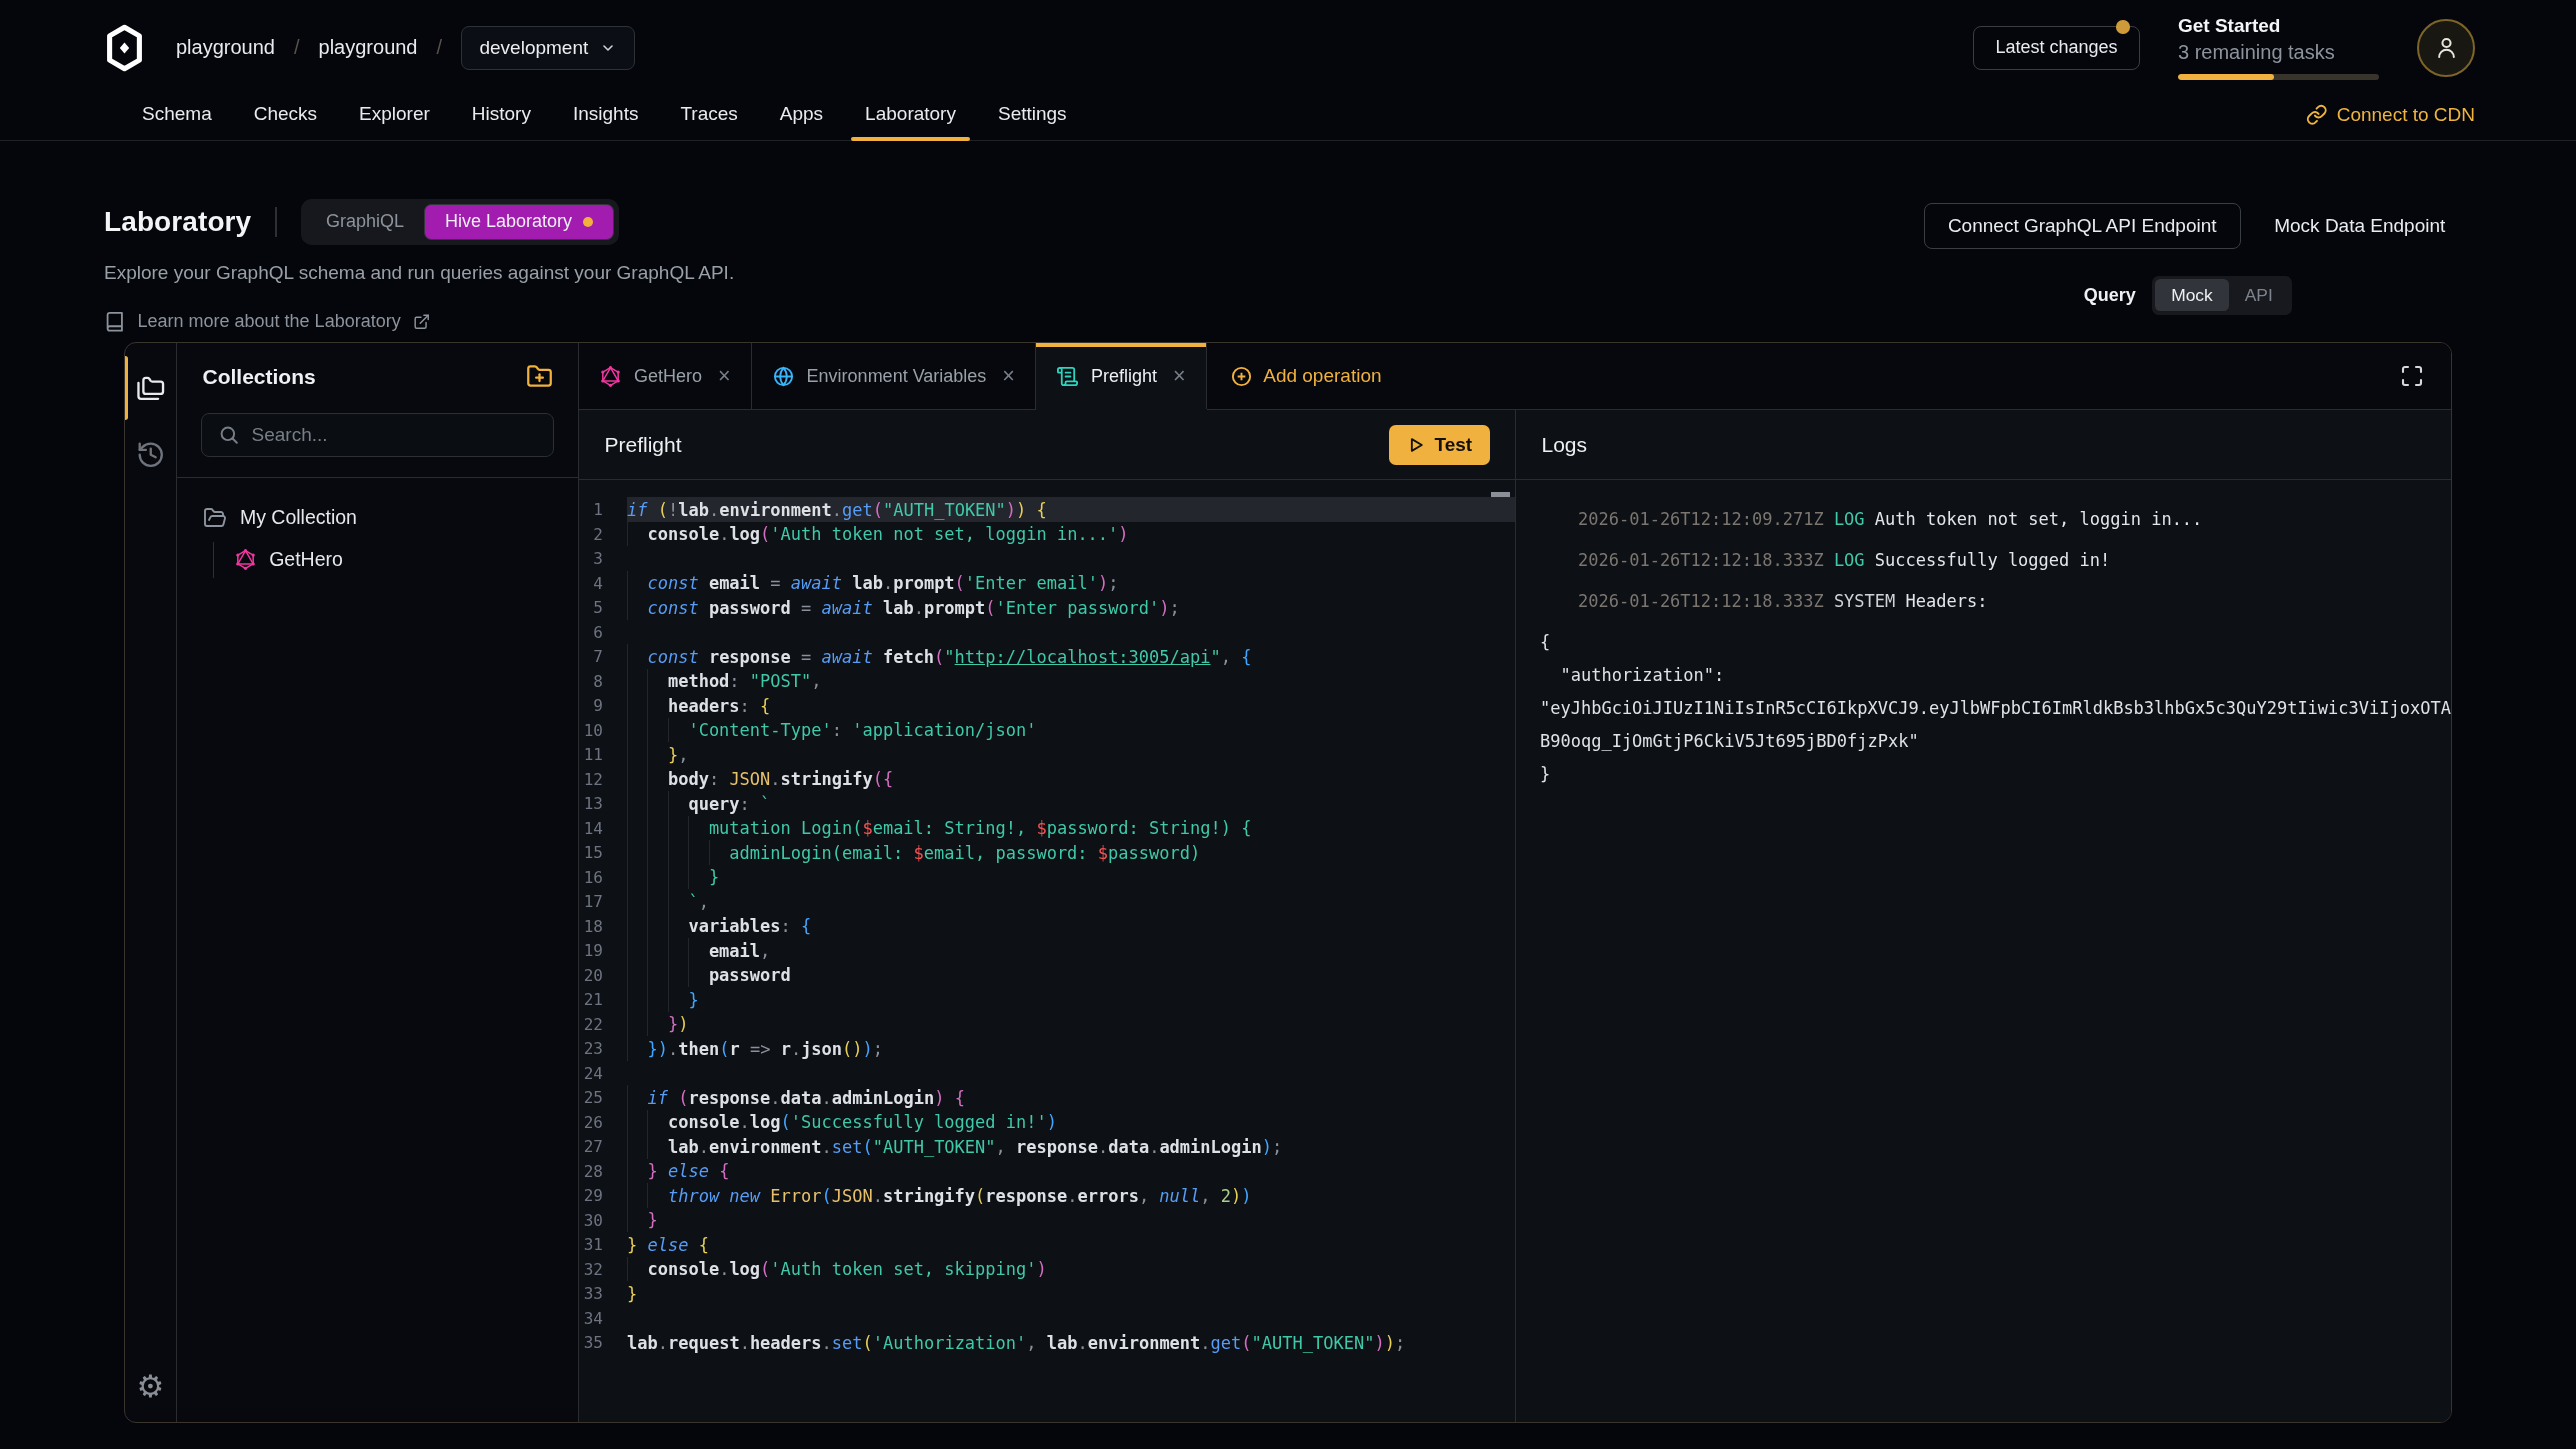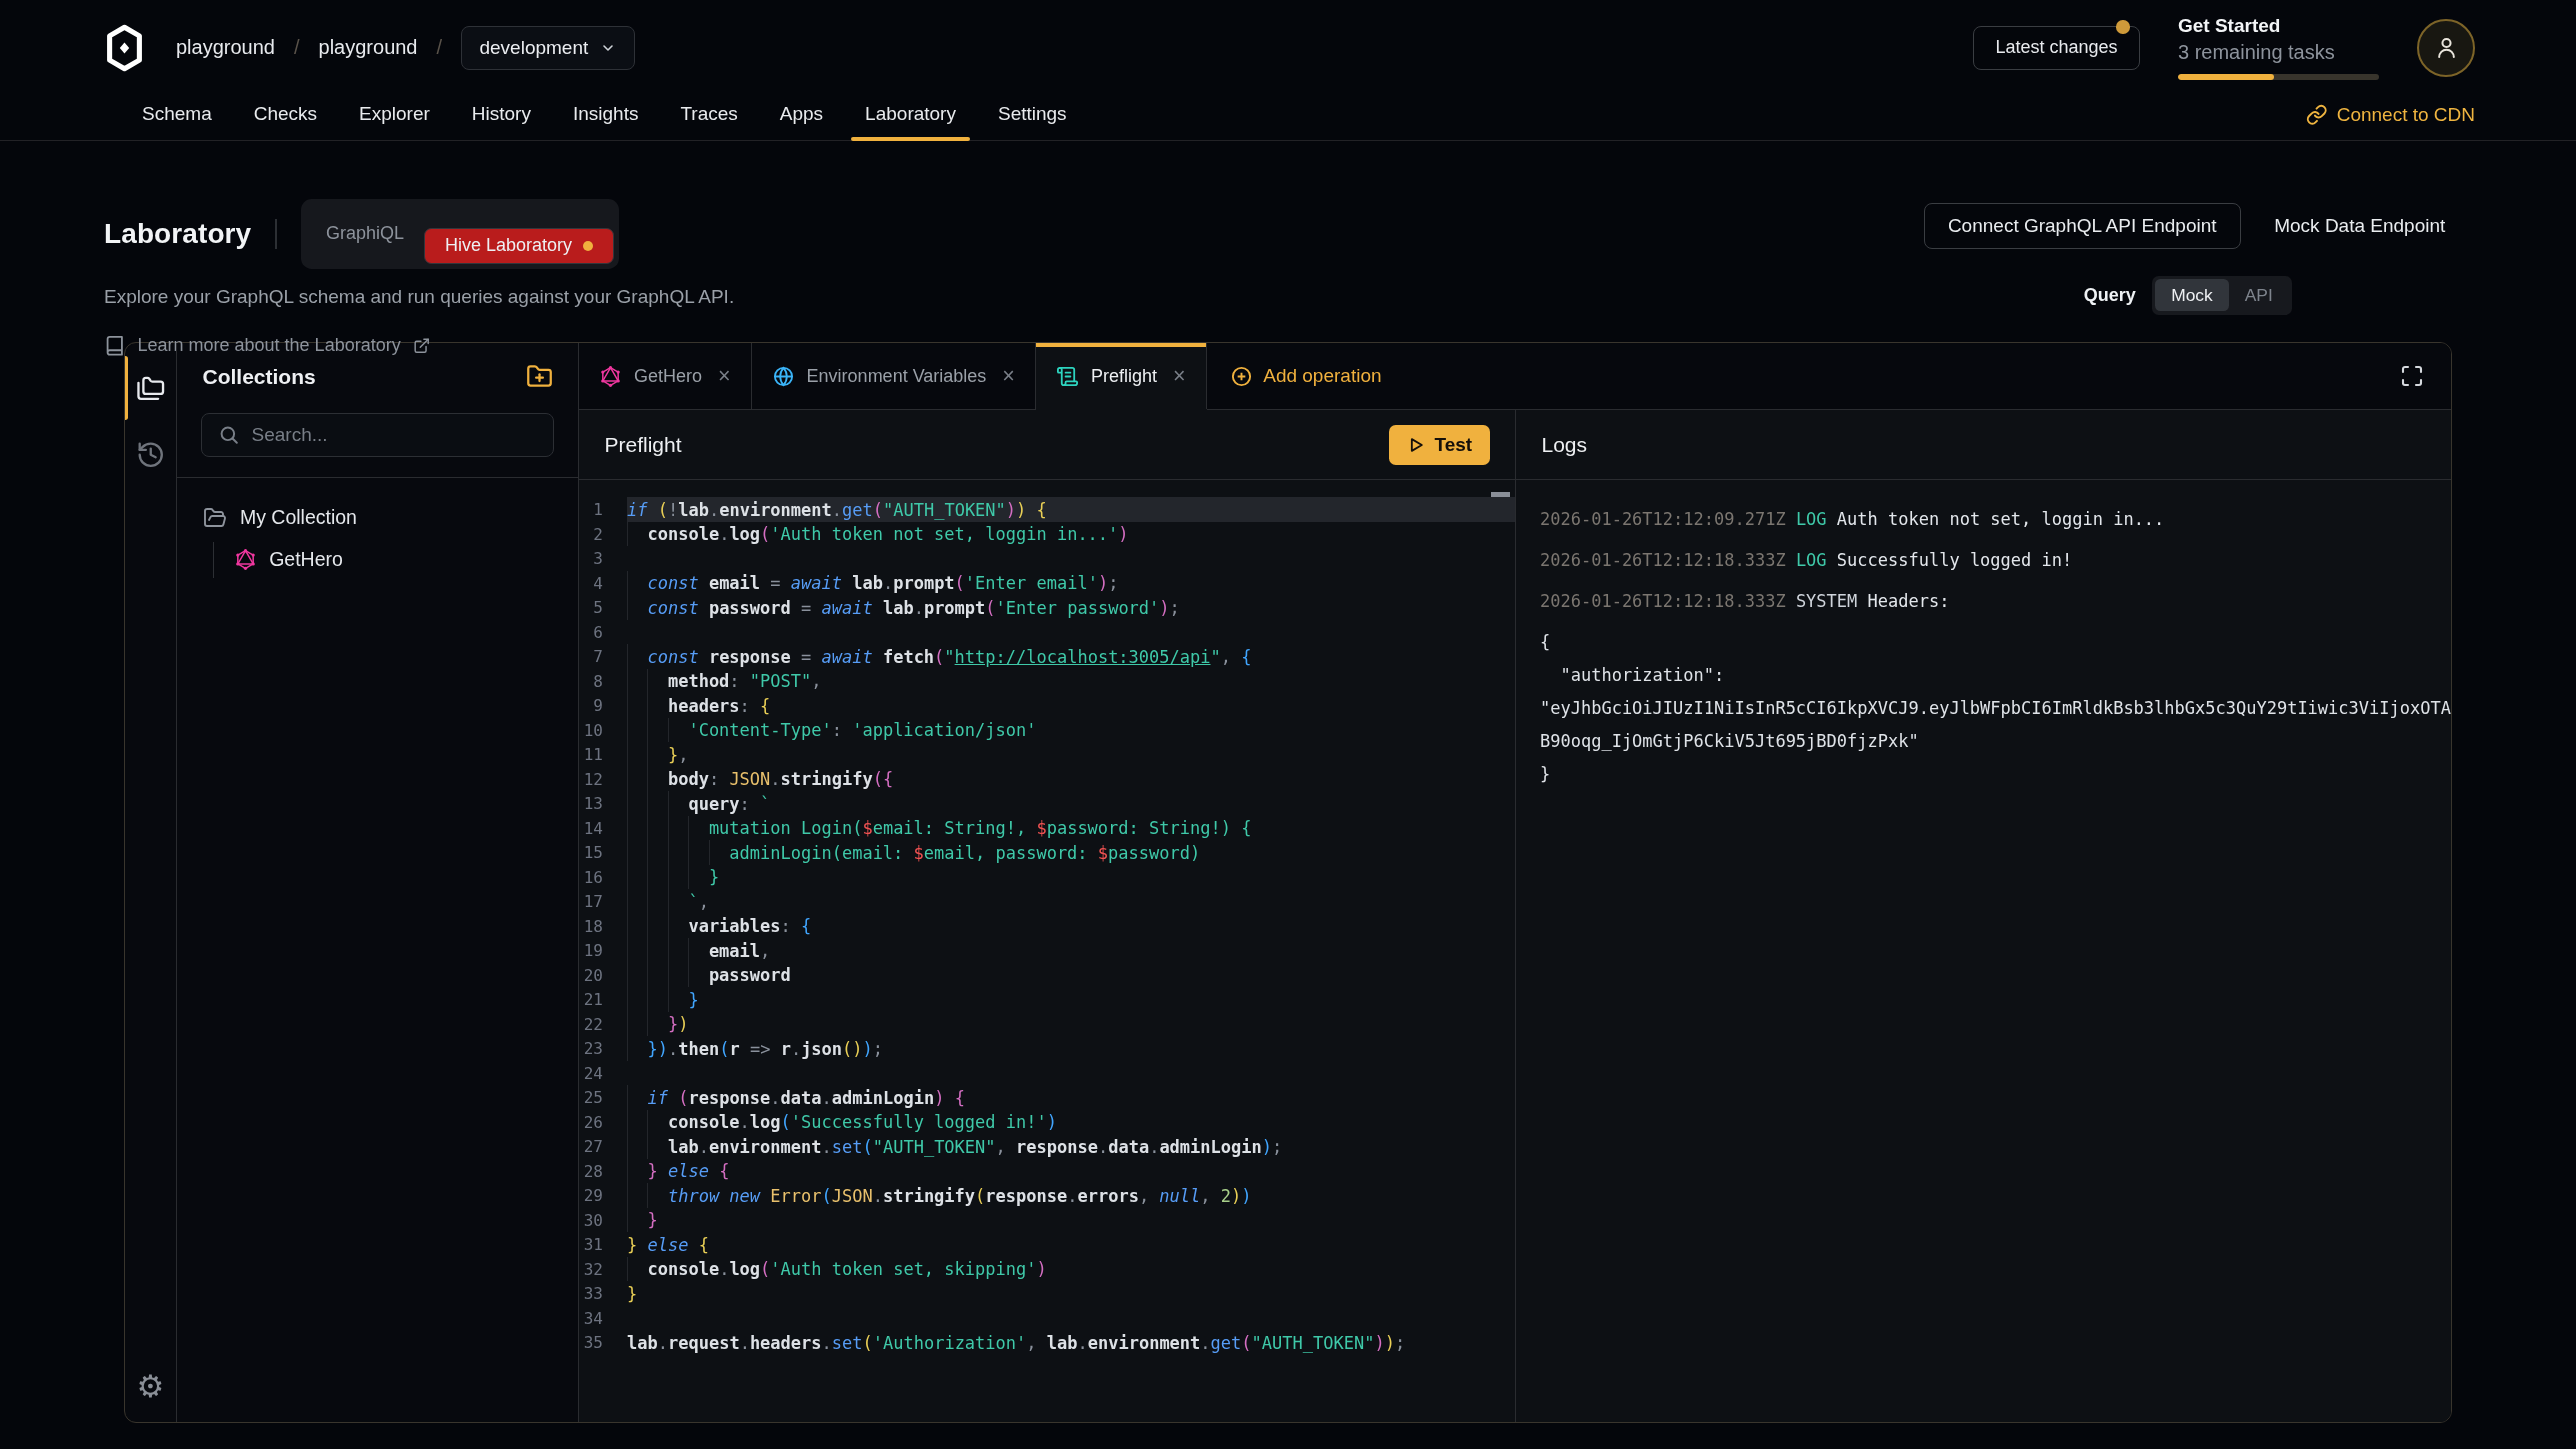--- a/index.html
+++ b/index.html
@@ -45,21 +45,21 @@
   .cdn-link { margin-left:auto; display:flex; align-items:center; gap:9.4px; color:#efb440; font-size:19px; cursor:pointer; }
 
   
   .lab-header { height:201px; padding:58px 124px 0 104px; display:flex; justify-content:space-between; }
   .lab-left { }
   .title-row { display:flex; align-items:center; }
   h1.page-title { font-size:28px; font-weight:bold; color:#f2f4f6; letter-spacing:0.1px; }
   .title-div { width:2px; height:29.5px; background:#2c2f34; margin:0 24px; }
   .mode-toggle { display:flex; align-items:center; background:#16181d; border-radius:10.7px; padding:4.7px; }
   .mode-opt { padding:6.7px 20px; font-size:18px; color:#8d939c; border-radius:7.4px; cursor:pointer; display:flex; align-items:center; gap:10.7px;}
-  .mode-opt.active { background:#b91c1c; border:1.3px solid #33363c; color:#eef0f3;margin-top:24px; }
+  .mode-opt.active { background:#a21caf; border:1.3px solid #33363c; color:#eef0f3; }
   .mode-dot { width:10.7px; height:10.7px; border-radius:50%; background:var(--accent); }
   .lab-sub { margin-top:17.4px; font-size:19px; color:#9aa0a8; }
   .learn-row { margin-top:27px; display:flex; align-items:center; gap:12px; color:#8d939c; font-size:18px; cursor:pointer;}
   .lab-right { display:flex; flex-direction:column; align-items:center; gap:27px; padding-top:4px;}
   .endpoint-row { display:flex; align-items:center; gap:27px; }
   .btn-outline { height:46px; padding:0 23px; border:1.3px solid #3a3d42; border-radius:8px; background:transparent;
       color:#e9ecef; font-size:19px; cursor:pointer; }
   .btn-ghost { background:transparent; border:none; color:#e9ecef; font-size:19px; cursor:pointer; padding:0 6.7px;}
   .query-row { display:flex; align-items:center; gap:16px; }
   .query-label { font-size:18px; font-weight:bold; color:#eef1f4; }
@@ -126,21 +126,21 @@
   .t-u { color:#3fc9a9; text-decoration:underline; }
   .t-y { color:#e8c06c; }
   .t-g { color:#e9cf56; }
   .t-pk { color:#d46ec2; }
   .t-bl { color:#41a6ff; }
   .t-r { color:#f05252; }
   .t-n { color:#a8d08a; }
 
   .logs-pane { flex:1; background:var(--content); border-left:1.3px solid var(--border-inner); display:flex; flex-direction:column; min-width:0;}
   .logs-body { flex:1; overflow:hidden; padding:23px 0 0 24px; font-family:"DejaVu Sans Mono", monospace; font-size:17px; line-height:33px; }
-  .log-entry { margin-bottom:8px; white-space:pre; overflow:hidden; }
+  .log-entry { margin-bottom:8px; white-space:pre; overflow:hidden;margin-left:38px; }
   .log-ts { color:#7b7670; }
   .log-level-LOG { color:#3fc9a9; }
   .log-level-SYSTEM { color:#cfd4db; }
   .log-msg { color:#e3e7ec; }
   .log-raw { color:#dfe3e8; white-space:pre; overflow:hidden; }
 </style>
 </head>
 <body>
 
 <div class="app">

